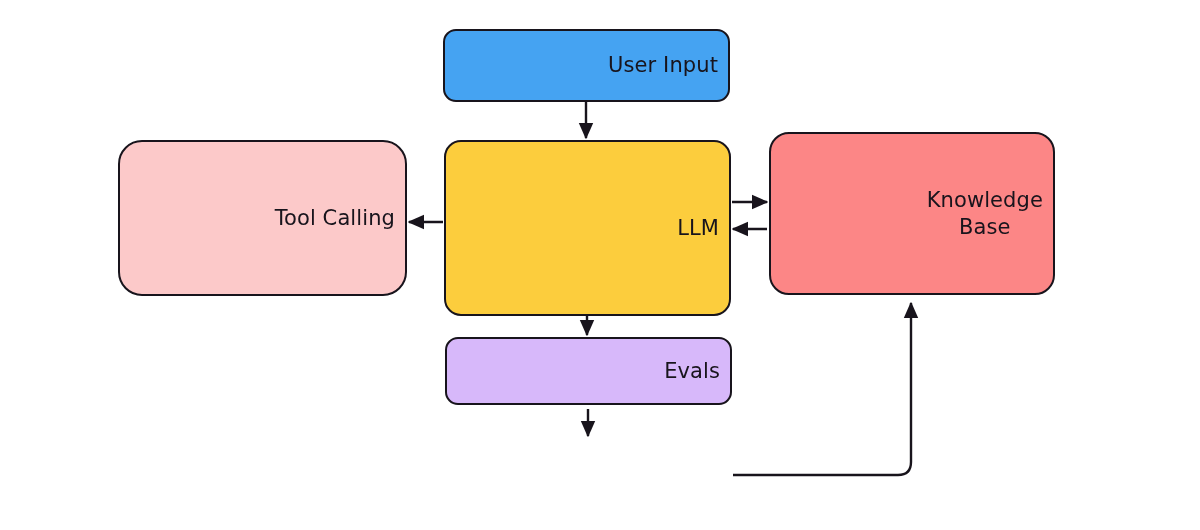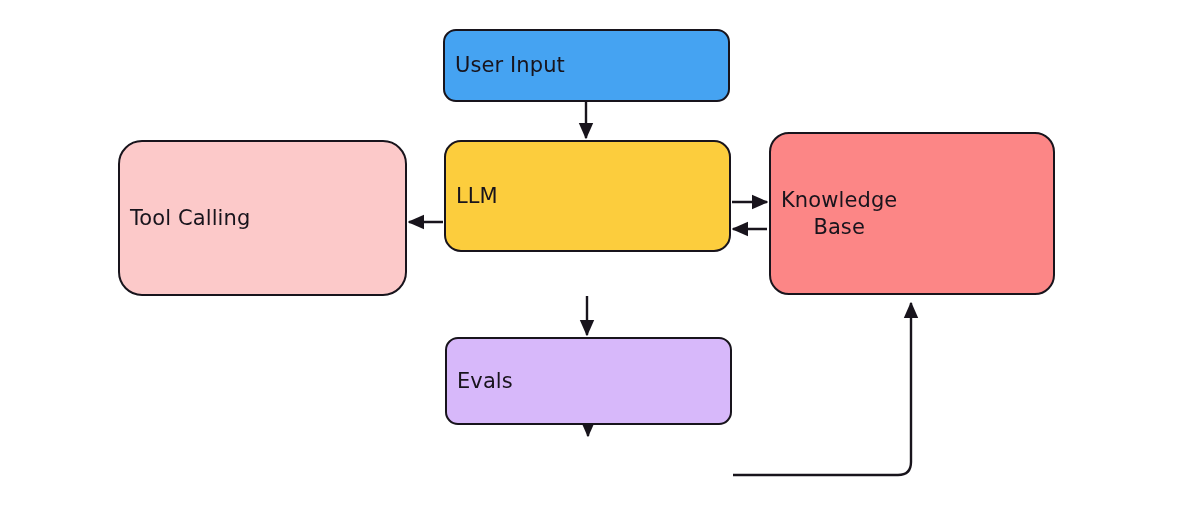--- a/index.html
+++ b/index.html
@@ -26,40 +26,40 @@
     width: 1200px;
     height: 530px;
   }
   .node {
     position: absolute;
     box-sizing: border-box;
     border: 2px solid #18141c;
     border-radius: 14px;
     display: flex;
     align-items: center;
-    justify-content: flex-start;
+    justify-content: flex-end;
     text-align: center;
     color: #18141c;
     font-size: 21px;
     line-height: 1.28;
     font-weight: 400;
     letter-spacing: 0.1px;
     z-index: 2;
     user-select: none;
   }
   .node-label {
     display: block;
     white-space: pre-line;
     padding: 0 10px;
   }
   .node.n-user-input  { left: 443px; top: 29px;  width: 287px; height: 73px;  background: #45A3F2; border-radius: 13px; }
-  .node.n-llm         { left: 444px; top: 140px; width: 287px; height: 112px; background: #FCCD3D; border-radius: 17px; }
+  .node.n-llm         { left: 444px; top: 140px; width: 287px; height: 176px; background: #FCCD3D; border-radius: 17px; }
   .node.n-tool        { left: 118px; top: 140px; width: 289px; height: 156px; background: #FCC9C9; border-radius: 24px; }
   .node.n-knowledge   { left: 769px; top: 132px; width: 286px; height: 163px; background: #FC8686; border-radius: 20px; }
-  .node.n-evals       { left: 445px; top: 337px; width: 287px; height: 88px;  background: #D7B8FA; border-radius: 13px; }
+  .node.n-evals       { left: 445px; top: 337px; width: 287px; height: 68px;  background: #D7B8FA; border-radius: 13px; }
   .node.n-response    { left: 445px; top: 438px; width: 288px; height: 74px;  background: #45A3F2; border-radius: 13px; }
 </style>
 </head>
 <body>
 
 <div id="diagram-root">
 
   <svg id="edge-layer" viewBox="0 0 1200 530" width="1200" height="530" aria-hidden="true">
     <defs>
       <marker id="arrow" viewBox="0 0 10 10" refX="9.2" refY="5" markerWidth="7" markerHeight="7" orient="auto-start-reverse">

